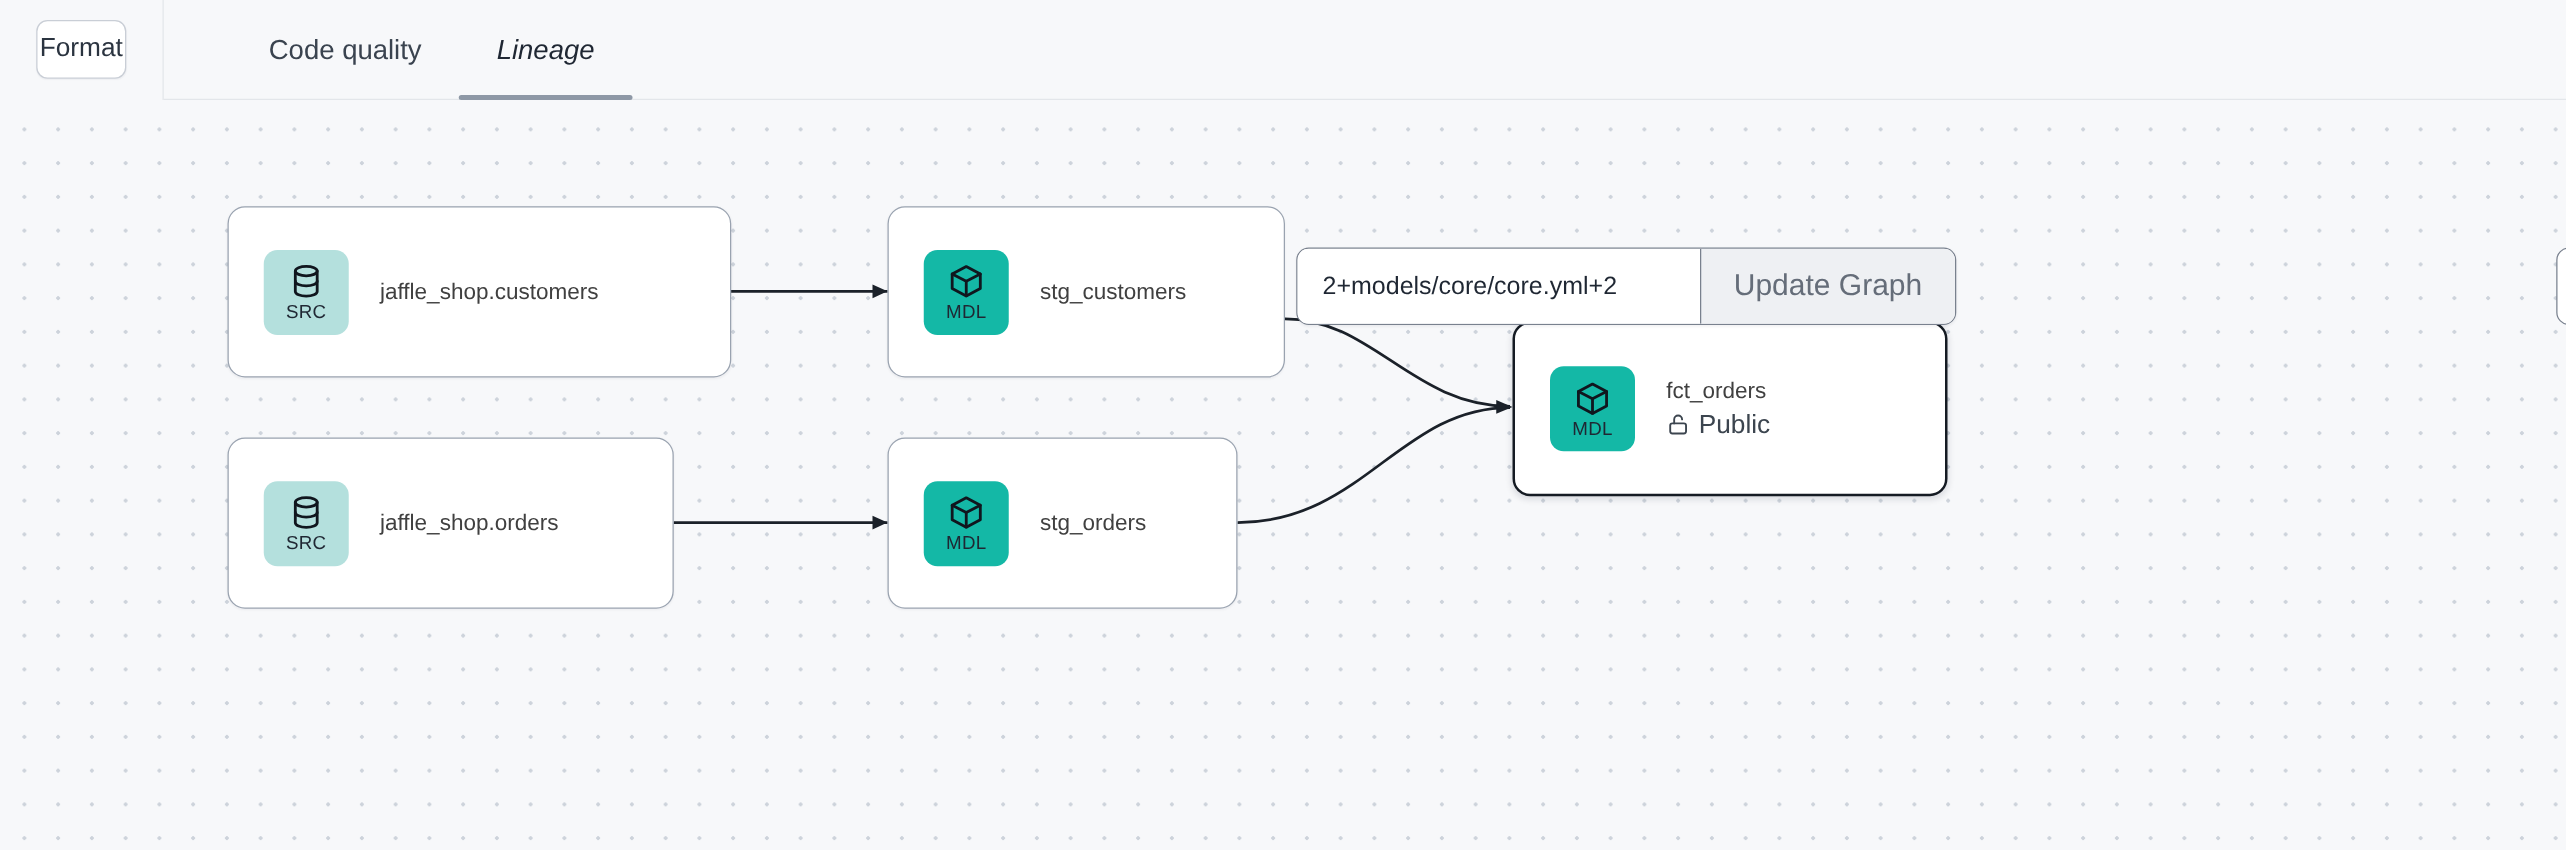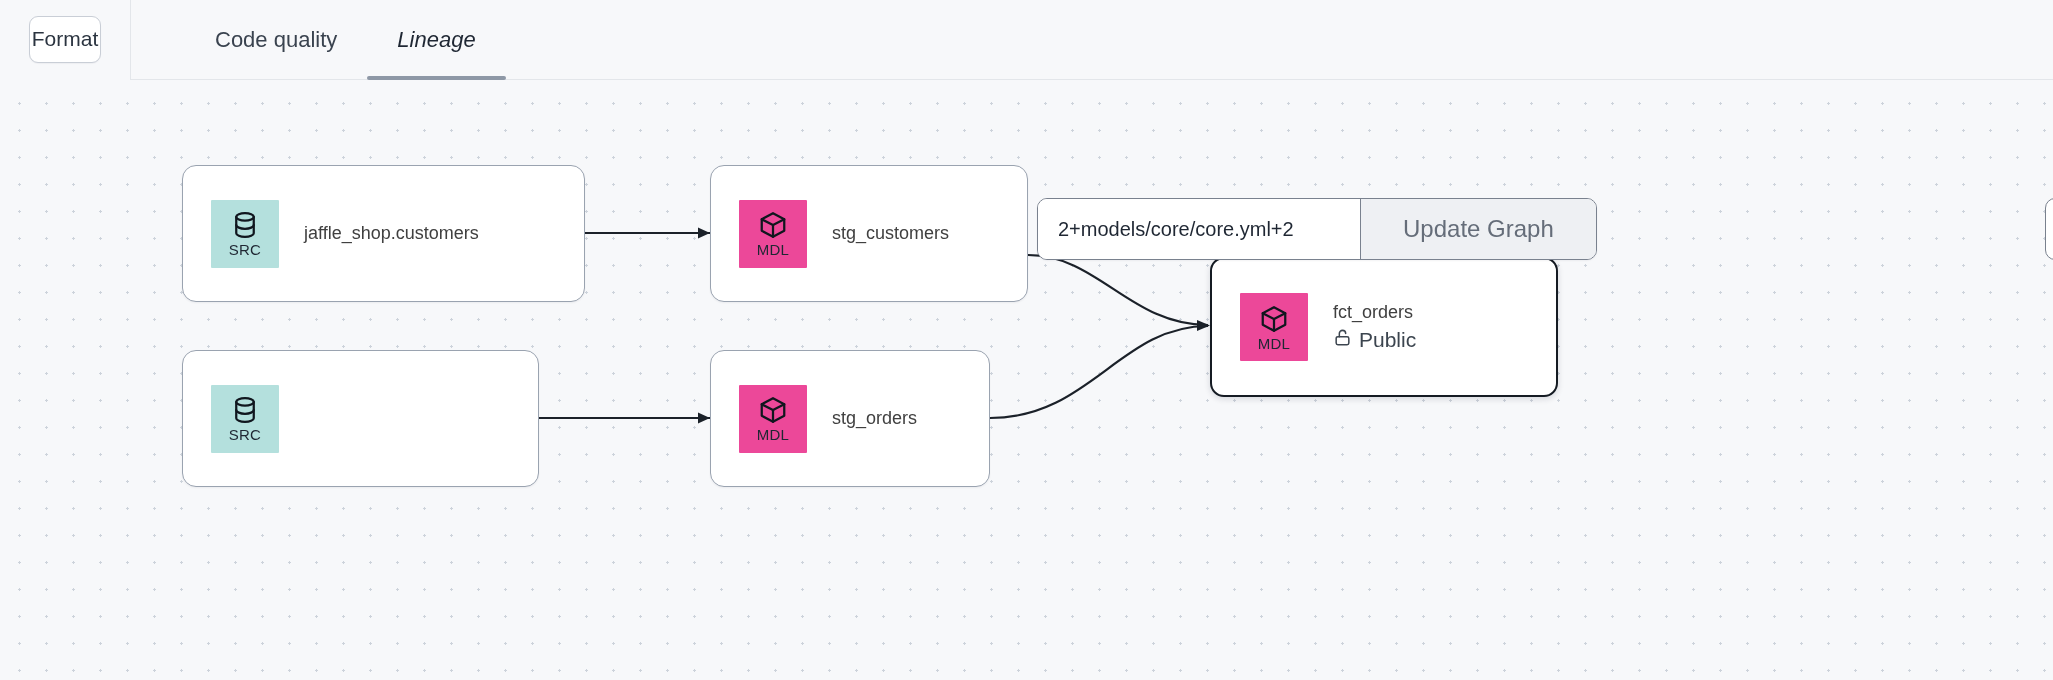--- a/index.html
+++ b/index.html
@@ -75,45 +75,45 @@
     padding: 0 26px 0 28px;
     box-shadow: 0 1px 2px rgba(16,24,40,.05);
     cursor: pointer;
   }
   .node.selected {
     border: 2.6px solid #151b23;
     box-shadow: 0 2px 6px rgba(16,24,40,.14);
   }
   .badge {
     width: 68px; height: 68px;
-    border-radius: 1px;
+    border-radius: 11px;
     display: flex; flex-direction: column;
     align-items: center; justify-content: center;
     flex: 0 0 auto;
     gap: 1px;
   }
   .badge.src { background: #b4e0dd; }
-  .badge.mdl { background: #ec4899; }
+  .badge.mdl { background: #14b8a6; }
   .badge svg { display: block; }
   .badge-label {
     font-size: 15px;
     letter-spacing: .2px;
     color: #1f2733;
     line-height: 1;
     margin-top: 1px;
   }
   .node-body { margin-left: 25px; display: flex; flex-direction: column; justify-content: center; }
   .node-title {
     font-size: 18px;
     color: #404040;
     white-space: nowrap;
     line-height: 1.18;
   }
   .node-sub {
-    display: flex; gap: 7px;
+    display: flex; align-items: center; gap: 7px;
     font-size: 21px; color: #3c4插;
     color: #3c454f;
     margin-top: 4px;
   }
   .node-sub svg { display:block; }
 
   
   .graph-control {
     position: absolute;
     left: 1037px; top: 118px;
@@ -134,21 +134,21 @@
     color: #1f2733;
     padding: 0 20px;
   }
   .update-btn {
     border: none;
     border-left: 1.6px solid #79818e;
     background: #eef0f3;
     font-family: "Liberation Sans", sans-serif;
     font-size: 24px;
     color: #656d79;
-    padding: 0 42px;
+    padding: 0 26px;
     cursor: pointer;
     white-space: nowrap;
   }
   .edge-control {
     position: absolute;
     left: 2045px; top: 118px;
     width: 70px; height: 62px;
     border: 1.6px solid #79818e;
     border-radius: 10px;
     background: #ffffff;
@@ -204,20 +204,23 @@
     </div>
 
     <div class="node" style="left:182px; top:270px; width:357px; height:137px;">
       <div class="badge src">
         <svg width="30" height="30" viewBox="0 0 24 24" fill="none" stroke="#10161e" stroke-width="1.8" stroke-linecap="round" stroke-linejoin="round">
           <ellipse cx="12" cy="5.5" rx="7" ry="3"></ellipse>
           <path d="M5 5.5v13c0 1.66 3.13 3 7 3s7-1.34 7-3v-13"></path>
           <path d="M5 12c0 1.66 3.13 3 7 3s7-1.34 7-3"></path>
         </svg>
         <span class="badge-label">SRC</span>
+      </div>
+      <div class="node-body">
+        <div class="node-title">jaffle_shop.orders</div>
       </div>
     </div>
 
     <div class="node" style="left:710px; top:85px; width:318px; height:137px;">
       <div class="badge mdl">
         <svg width="30" height="30" viewBox="0 0 24 24" fill="none" stroke="#10161e" stroke-width="1.8" stroke-linecap="round" stroke-linejoin="round">
           <path d="M12 2.6 21 7.4v9.2L12 21.4 3 16.6V7.4z"></path>
           <path d="M3 7.4 12 12l9-4.6"></path>
           <path d="M12 12v9.4"></path>
         </svg>

